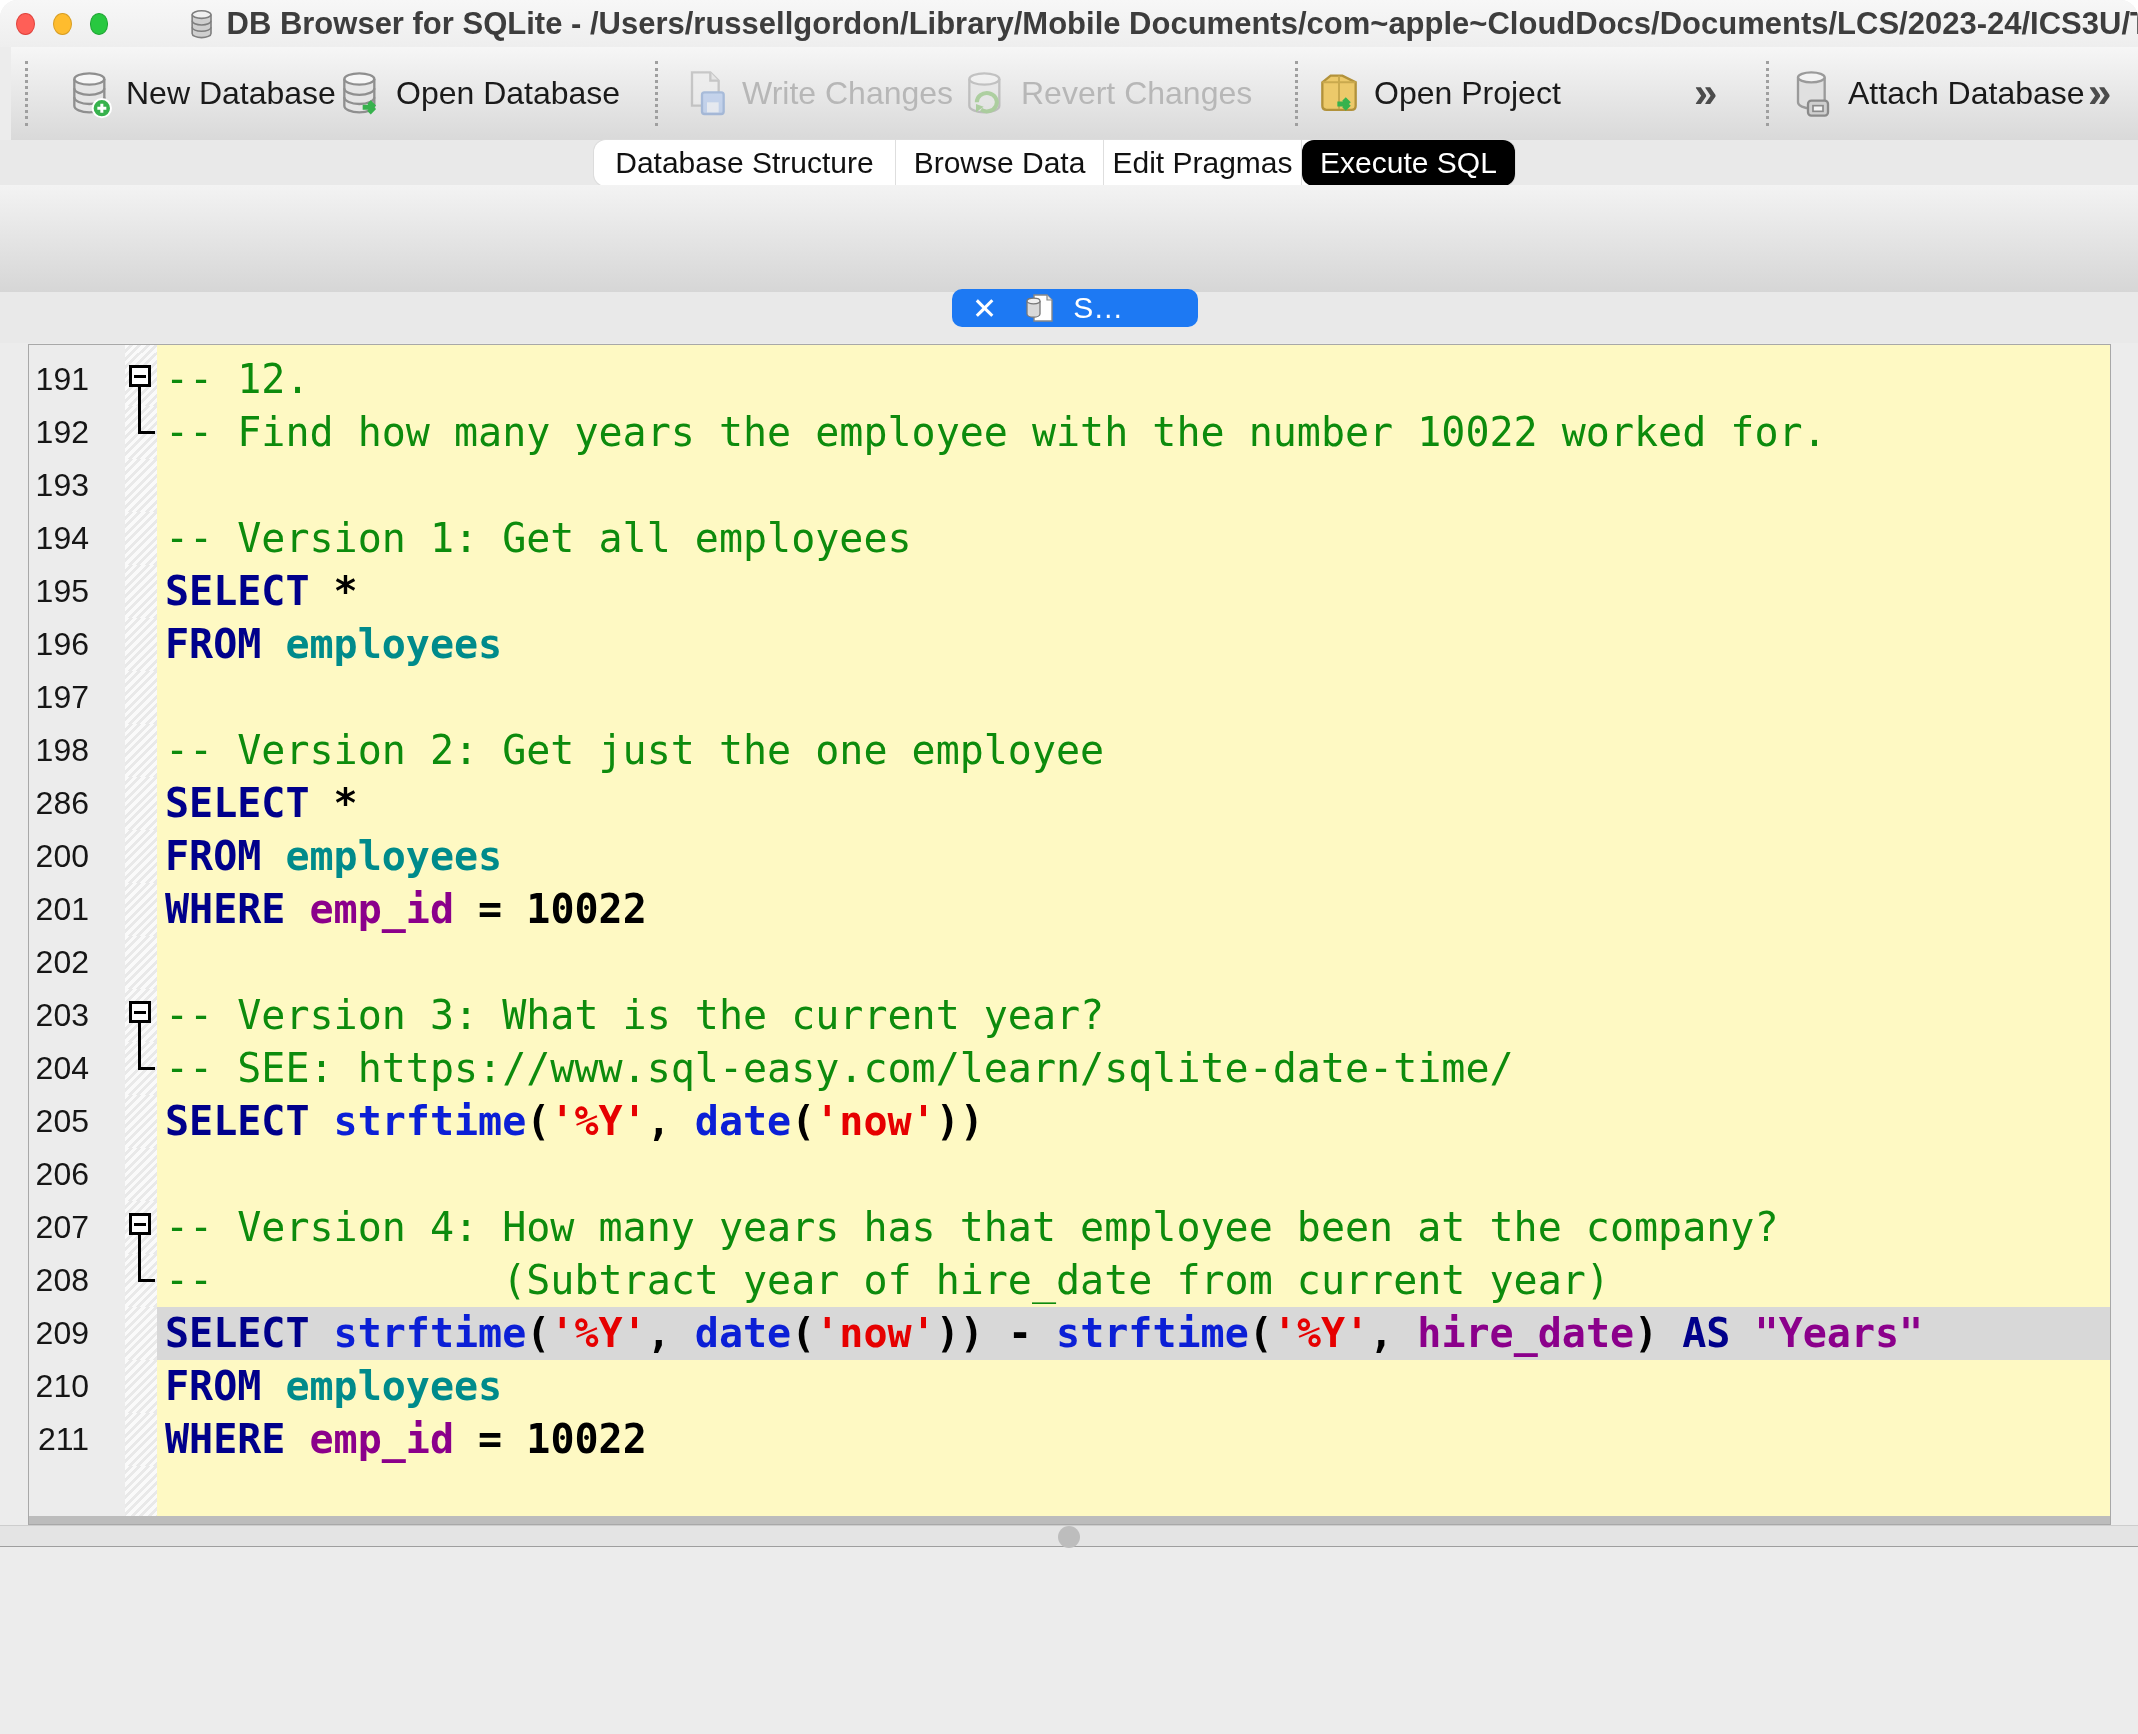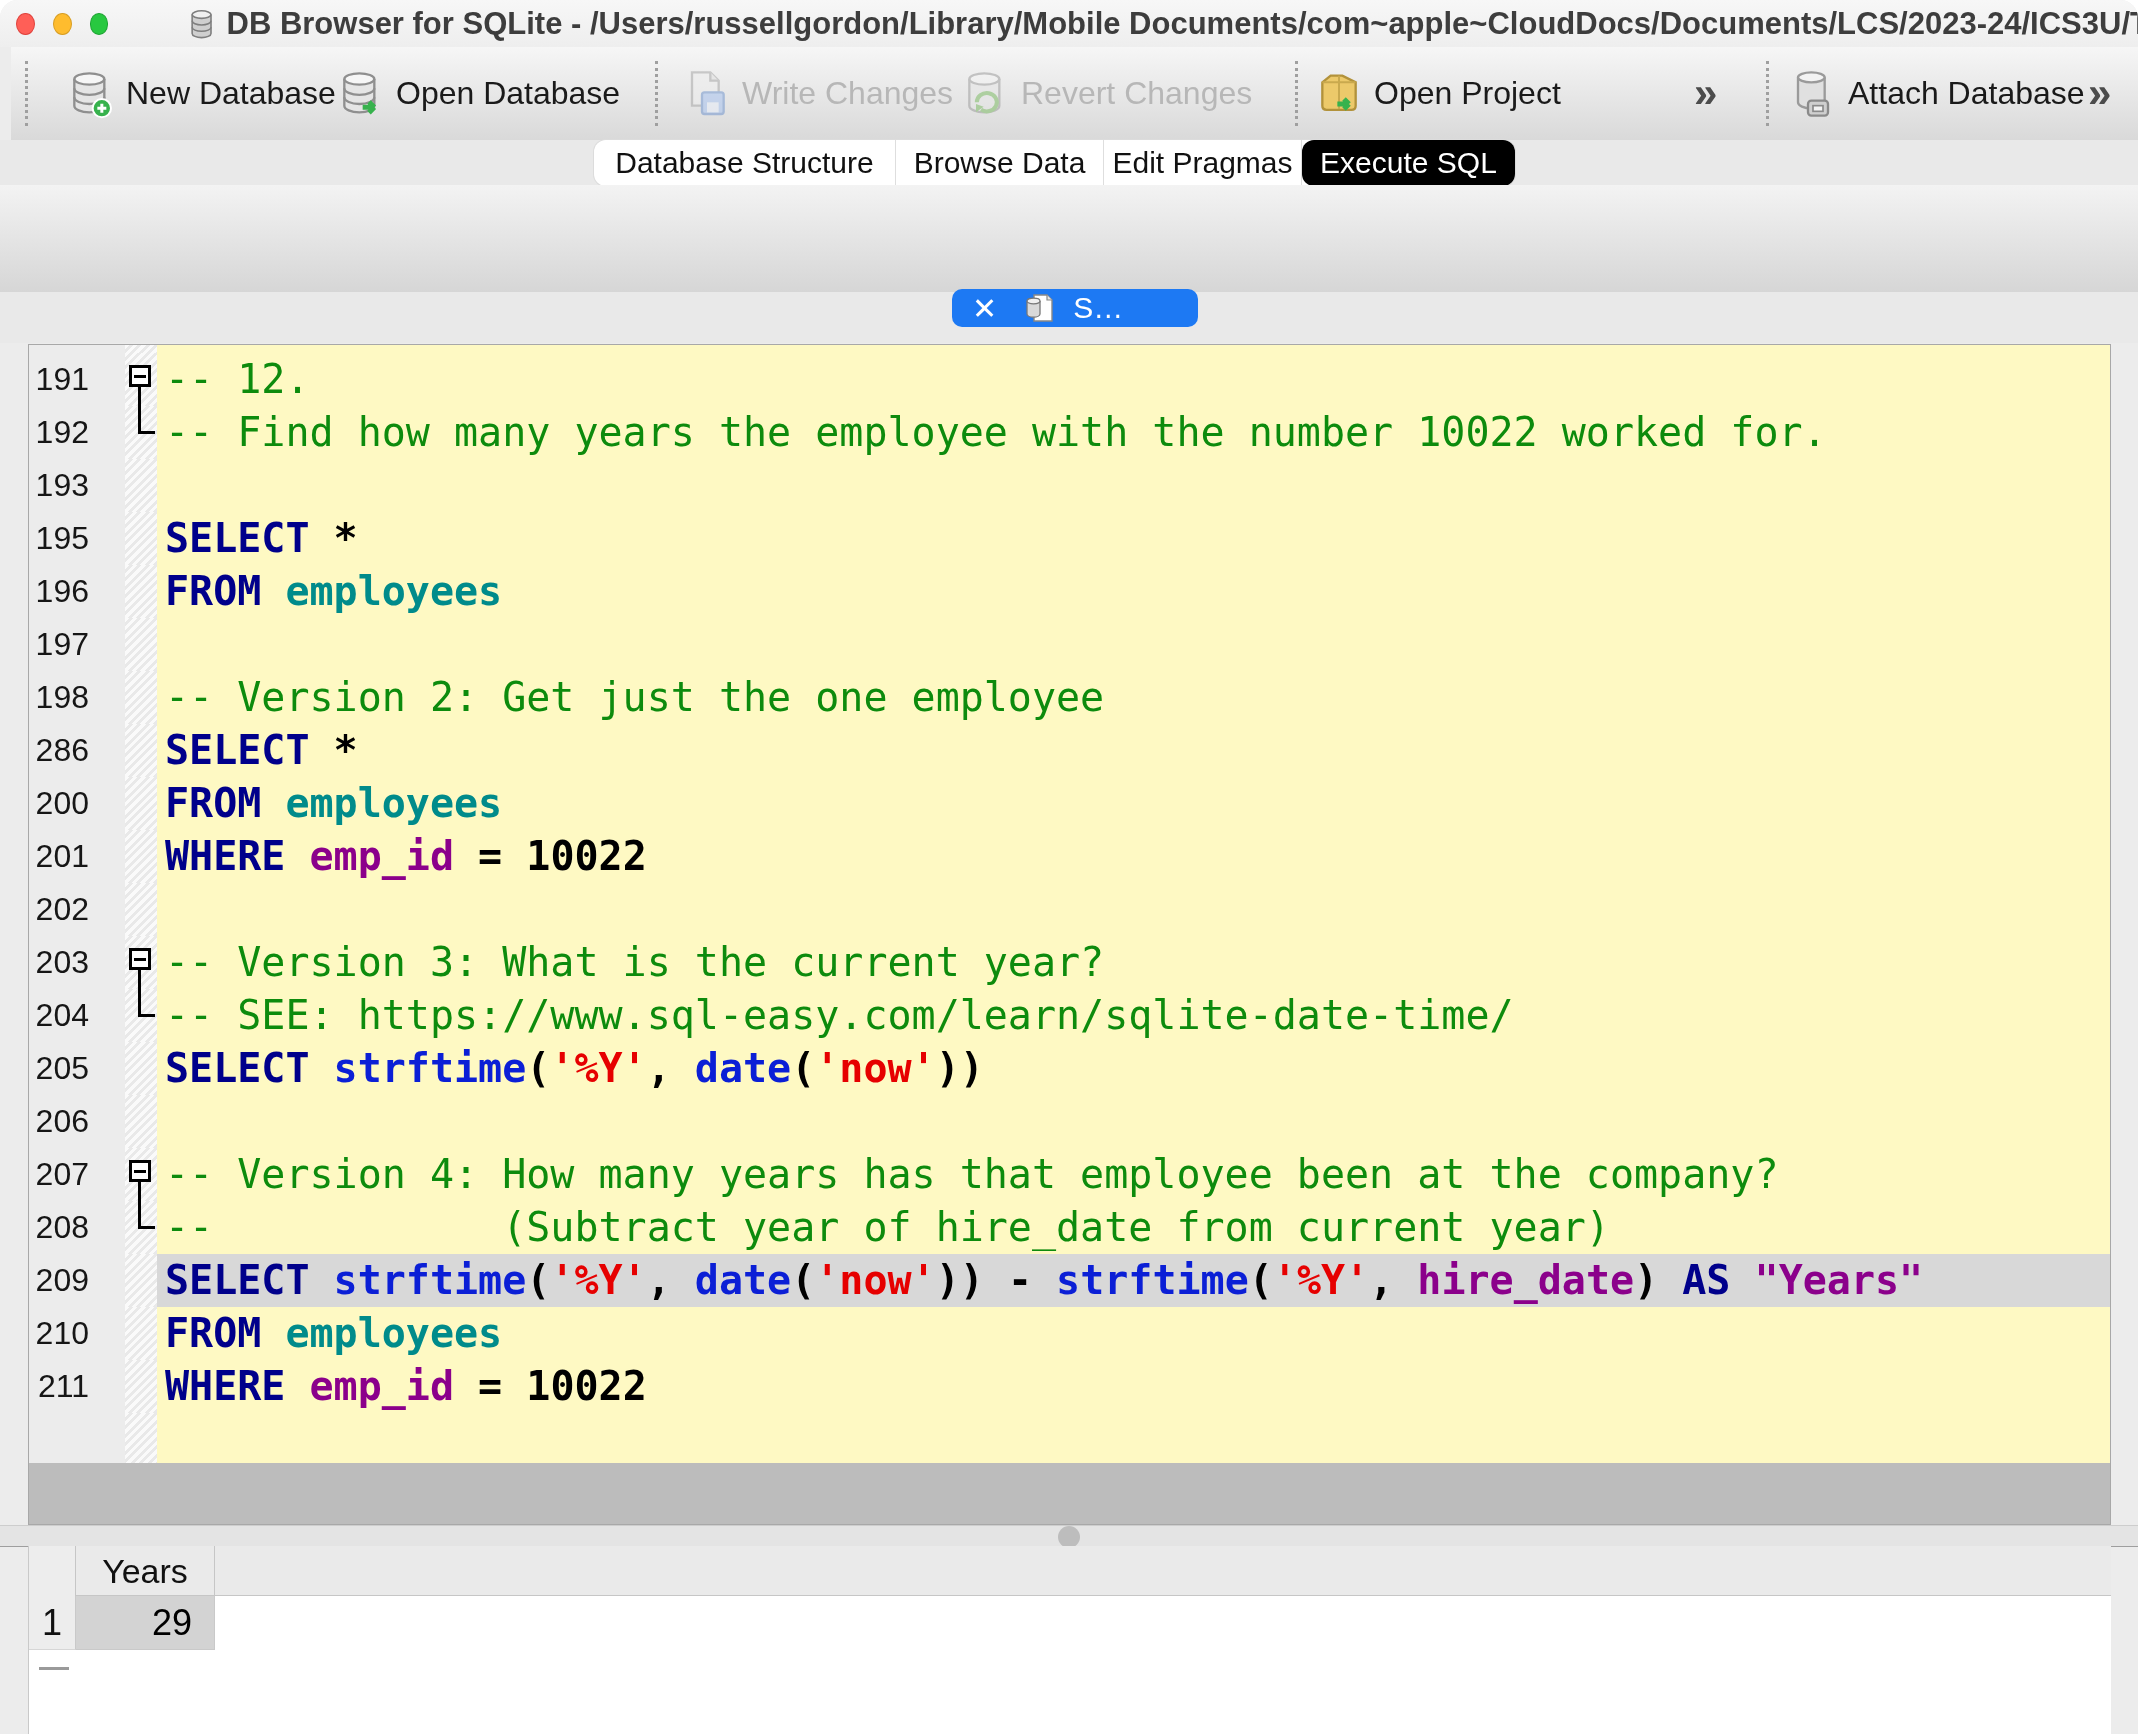--- a/index.html
+++ b/index.html
@@ -323,20 +323,25 @@
           <div class="ln">192</div>
           <div class="fold foot"></div>
           <div class="code"><span class="sg-c">-- Find how many years the employee with the number 10022 worked for.</span></div>
         </div>
         <div class="line">
           <div class="ln">193</div>
           <div class="fold"></div>
           <div class="code"></div>
         </div>
         <div class="line">
+          <div class="ln">194</div>
+          <div class="fold"></div>
+          <div class="code"><span class="sg-c">-- Version 1: Get all employees</span></div>
+        </div>
+        <div class="line">
           <div class="ln">195</div>
           <div class="fold"></div>
           <div class="code"><span class="sg-k">SELECT</span><span class="sg-p"> </span><span class="sg-o">*</span></div>
         </div>
         <div class="line">
           <div class="ln">196</div>
           <div class="fold"></div>
           <div class="code"><span class="sg-k">FROM</span><span class="sg-p"> </span><span class="sg-t">employees</span></div>
         </div>
         <div class="line">
@@ -423,28 +428,15 @@
           <div class="fold"></div>
           <div class="code"></div>
         </div>
       </div>
   </div>
 
   <div class="splitter">
     <span class="dot"></span>
   </div>
 
-  <div class="results">
-    <div class="res-head">
-      <div class="res-corner"></div>
-      <div class="res-col">Years</div>
-    </div>
-    <div class="res-rows">
-        <div class="res-row">
-          <div class="res-rn">1</div>
-          <div class="res-cell selected">29</div>
-        </div>
-      </div>
-    <div class="res-dash" style="top:121px"></div>
-  </div>
 
 </div>
 
 
 </body></html>

